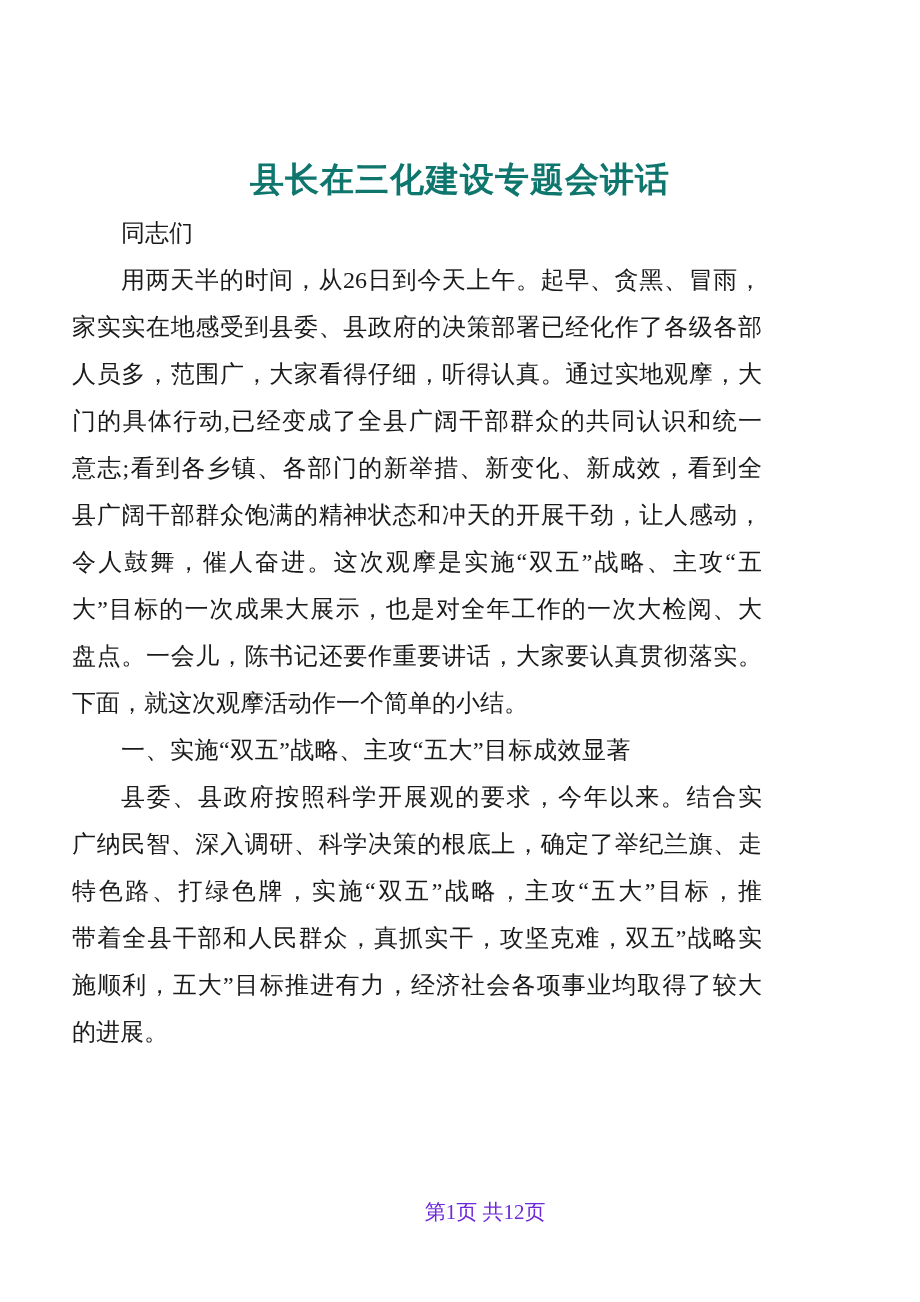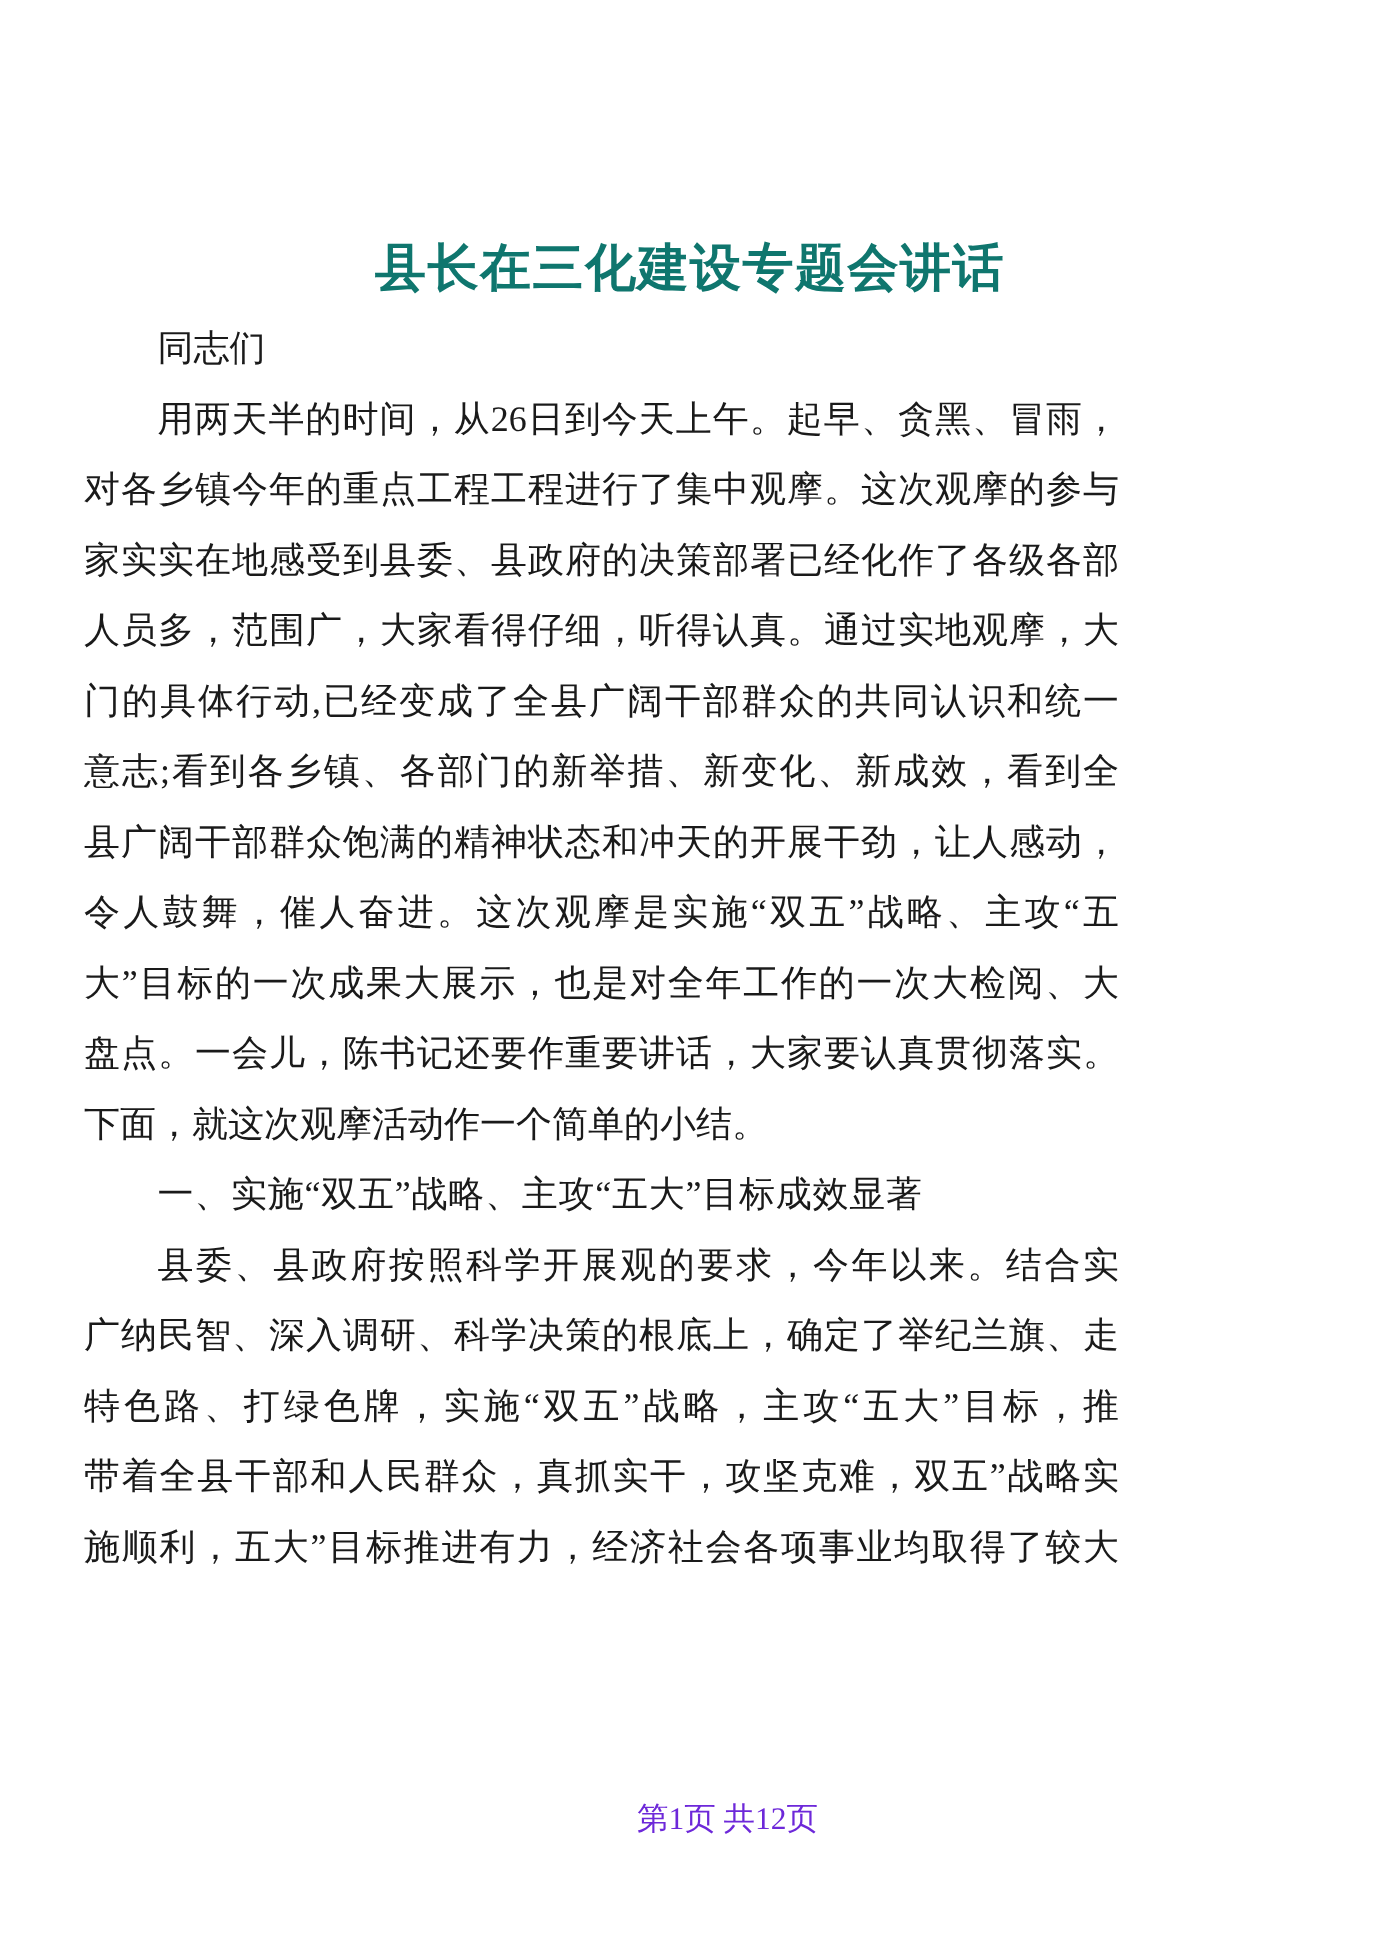--- a/index.html
+++ b/index.html
@@ -25,21 +25,21 @@
     padding-top: 152px;
     height: 56px;
     line-height: 56px;
     text-align: center;
     font-size: 34px;
     font-weight: bold;
     letter-spacing: 1px;
     color: #0f766e;
   }
   .doc-body {
-    margin-left: 56px;
+    margin-left: 72px;
     width: 690px;
     margin-top: 2px;
   }
   .line {
     height: 47px;
     line-height: 47px;
     font-size: 24px;
     color: #1a1a1a;
     text-align: justify;
     text-justify: inter-character;
@@ -70,34 +70,34 @@
 </style>
 </head>
 <body>
 
 <div class="page">
   <h1 class="doc-title">县长在三化建设专题会讲话</h1>
 
   <div class="doc-body" id="doc-body">
       <div class="line indent">同志们</div>
       <div class="line indent fill">用两天半的时间，从26日到今天上午。起早、贪黑、冒雨，</div>
-      <div class="line fill">对各乡镇今年的重点工程工程进行了集中观摩。这次观摩的参与</div>
       <div class="line fill">家实实在地感受到县委、县政府的决策部署已经化作了各级各部</div>
       <div class="line fill">人员多，范围广，大家看得仔细，听得认真。通过实地观摩，大</div>
       <div class="line fill">门的具体行动,已经变成了全县广阔干部群众的共同认识和统一</div>
       <div class="line fill">意志;看到各乡镇、各部门的新举措、新变化、新成效，看到全</div>
       <div class="line fill">县广阔干部群众饱满的精神状态和冲天的开展干劲，让人感动，</div>
       <div class="line fill">令人鼓舞，催人奋进。这次观摩是实施“双五”战略、主攻“五</div>
       <div class="line fill">大”目标的一次成果大展示，也是对全年工作的一次大检阅、大</div>
       <div class="line fill">盘点。一会儿，陈书记还要作重要讲话，大家要认真贯彻落实。</div>
       <div class="line">下面，就这次观摩活动作一个简单的小结。</div>
       <div class="line indent heading">一、实施“双五”战略、主攻“五大”目标成效显著</div>
       <div class="line indent fill">县委、县政府按照科学开展观的要求，今年以来。结合实际，</div>
       <div class="line fill">广纳民智、深入调研、科学决策的根底上，确定了举纪兰旗、走</div>
       <div class="line fill">特色路、打绿色牌，实施“双五”战略，主攻“五大”目标，推</div>
       <div class="line fill">带着全县干部和人民群众，真抓实干，攻坚克难，双五”战略实</div>
       <div class="line fill">施顺利，五大”目标推进有力，经济社会各项事业均取得了较大</div>
+      <div class="line">的进展。</div>
     </div>
 
   <div class="page-footer">
     <span class="inner">第1页 共12页</span>
   </div>
 </div>
 
 </body></html>

